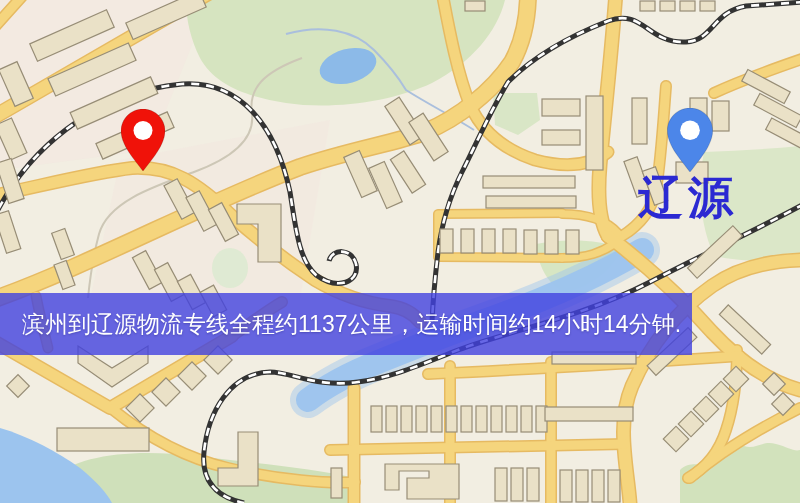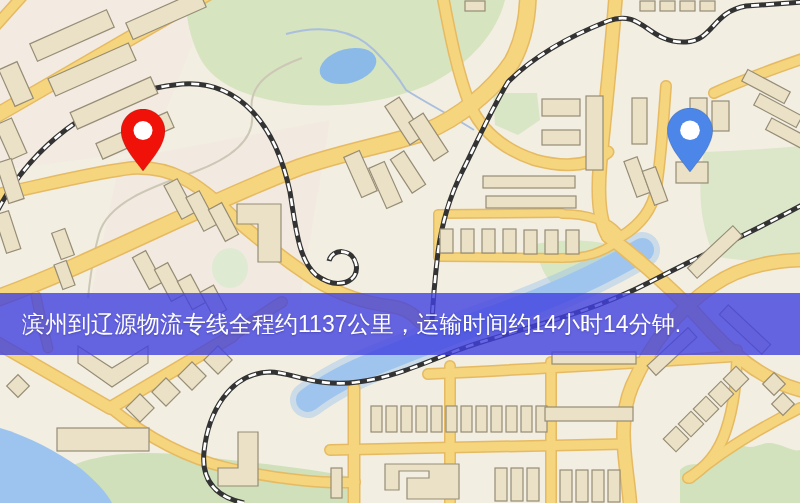--- a/index.html
+++ b/index.html
@@ -19,21 +19,21 @@
   .casing path,.casing line{fill:none;stroke:var(--road-casing);stroke-linecap:round;stroke-linejoin:round;}
   .roadfill path{fill:none;stroke:var(--road-fill);stroke-linecap:round;stroke-linejoin:round;}
   .rail-d{fill:none;stroke:var(--railway-dark);stroke-width:5;}
   .rail-l{fill:none;stroke:var(--railway-light);stroke-width:2.6;stroke-dasharray:8 7;}
   .bld{fill:var(--building-fill);stroke:var(--building-stroke);stroke-width:1.2;}
   .pin{position:absolute;}
   .city-label{position:absolute;font-family:"Liberation Serif","DejaVu Serif",serif;
     font-weight:700;font-size:45px;line-height:1;letter-spacing:5px;white-space:nowrap;}
   .label-origin{left:88px;top:176px;color:var(--origin-label);}
   .label-dest{left:638px;top:176px;color:var(--dest-label);}
-  .banner{position:absolute;left:0;top:293px;width:800px;height:62px;
+  .banner{position:absolute;left:0;top:293px;width:692px;height:62px;
     background:var(--banner-bg);color:var(--banner-text);
     font-size:23px;line-height:62px;padding-left:22px;box-sizing:border-box;
     white-space:nowrap;text-shadow:0 1px 2px rgba(30,30,110,0.35);}
 </style>
 </head>
 <body>
 
 <div class="stage">
 
   <svg class="map" width="800" height="503" viewBox="0 0 800 503">
@@ -225,17 +225,18 @@
   <svg class="pin" style="left:121px;top:109px" width="44" height="62" viewBox="0 0 44 62">
     <path d="M22,0 C9.85,0 0,9.85 0,22 C0,30 5,39.5 10.5,47 C16,54.5 22,62 22,62 C22,62 28,54.5 33.5,47 C39,39.5 44,30 44,22 C44,9.85 34.15,0 22,0 Z" fill="var(--origin-pin)" stroke="rgba(0,0,0,0.15)" stroke-width="1"></path>
     <circle cx="22" cy="21.5" r="9.5" fill="#ffffff"></circle>
   </svg>
 
   <svg class="pin" style="left:667px;top:108px" width="46" height="64" viewBox="0 0 44 62">
     <path d="M22,0 C9.85,0 0,9.85 0,22 C0,30 5,39.5 10.5,47 C16,54.5 22,62 22,62 C22,62 28,54.5 33.5,47 C39,39.5 44,30 44,22 C44,9.85 34.15,0 22,0 Z" fill="var(--dest-pin)" stroke="rgba(0,0,0,0.12)" stroke-width="1"></path>
     <circle cx="22" cy="21.5" r="9.5" fill="#ffffff"></circle>
   </svg>
 
+  <div class="city-label label-dest">辽源</div>
 
   <div class="banner">
     <span>滨州到辽源物流专线全程约1137公里，运输时间约14小时14分钟.</span>
   </div>
 </div>
 
 </body></html>

